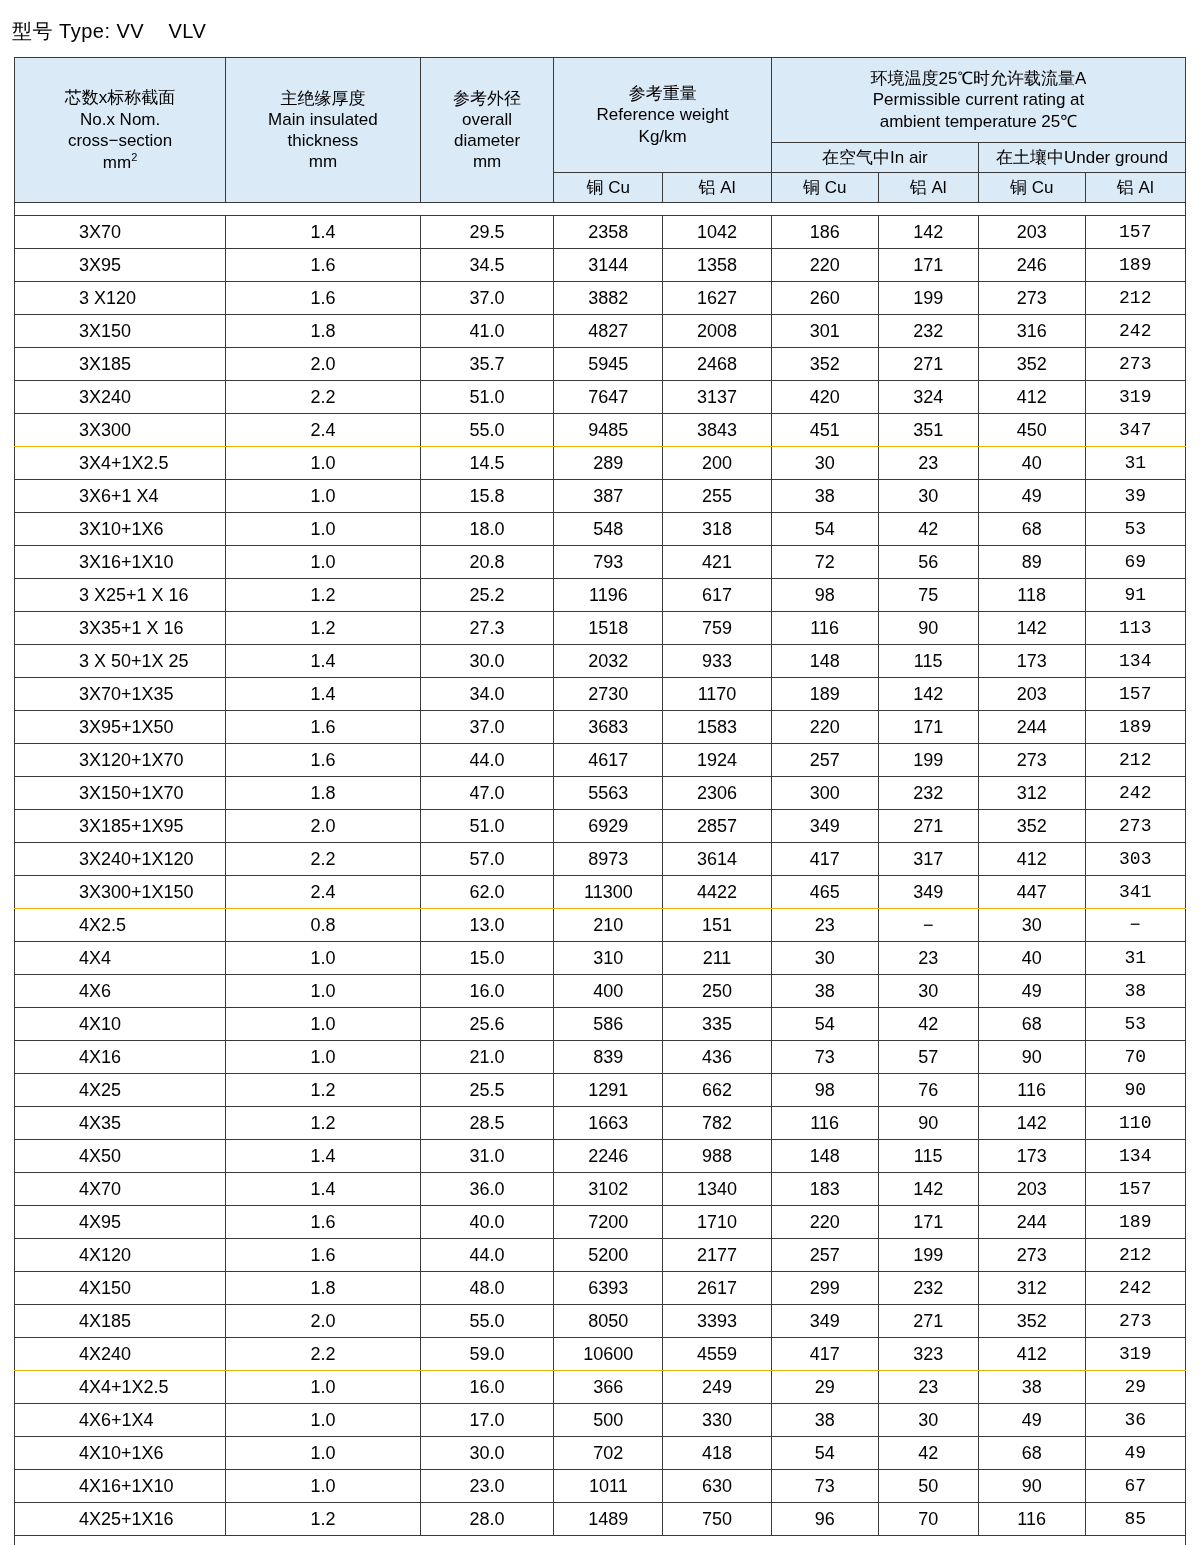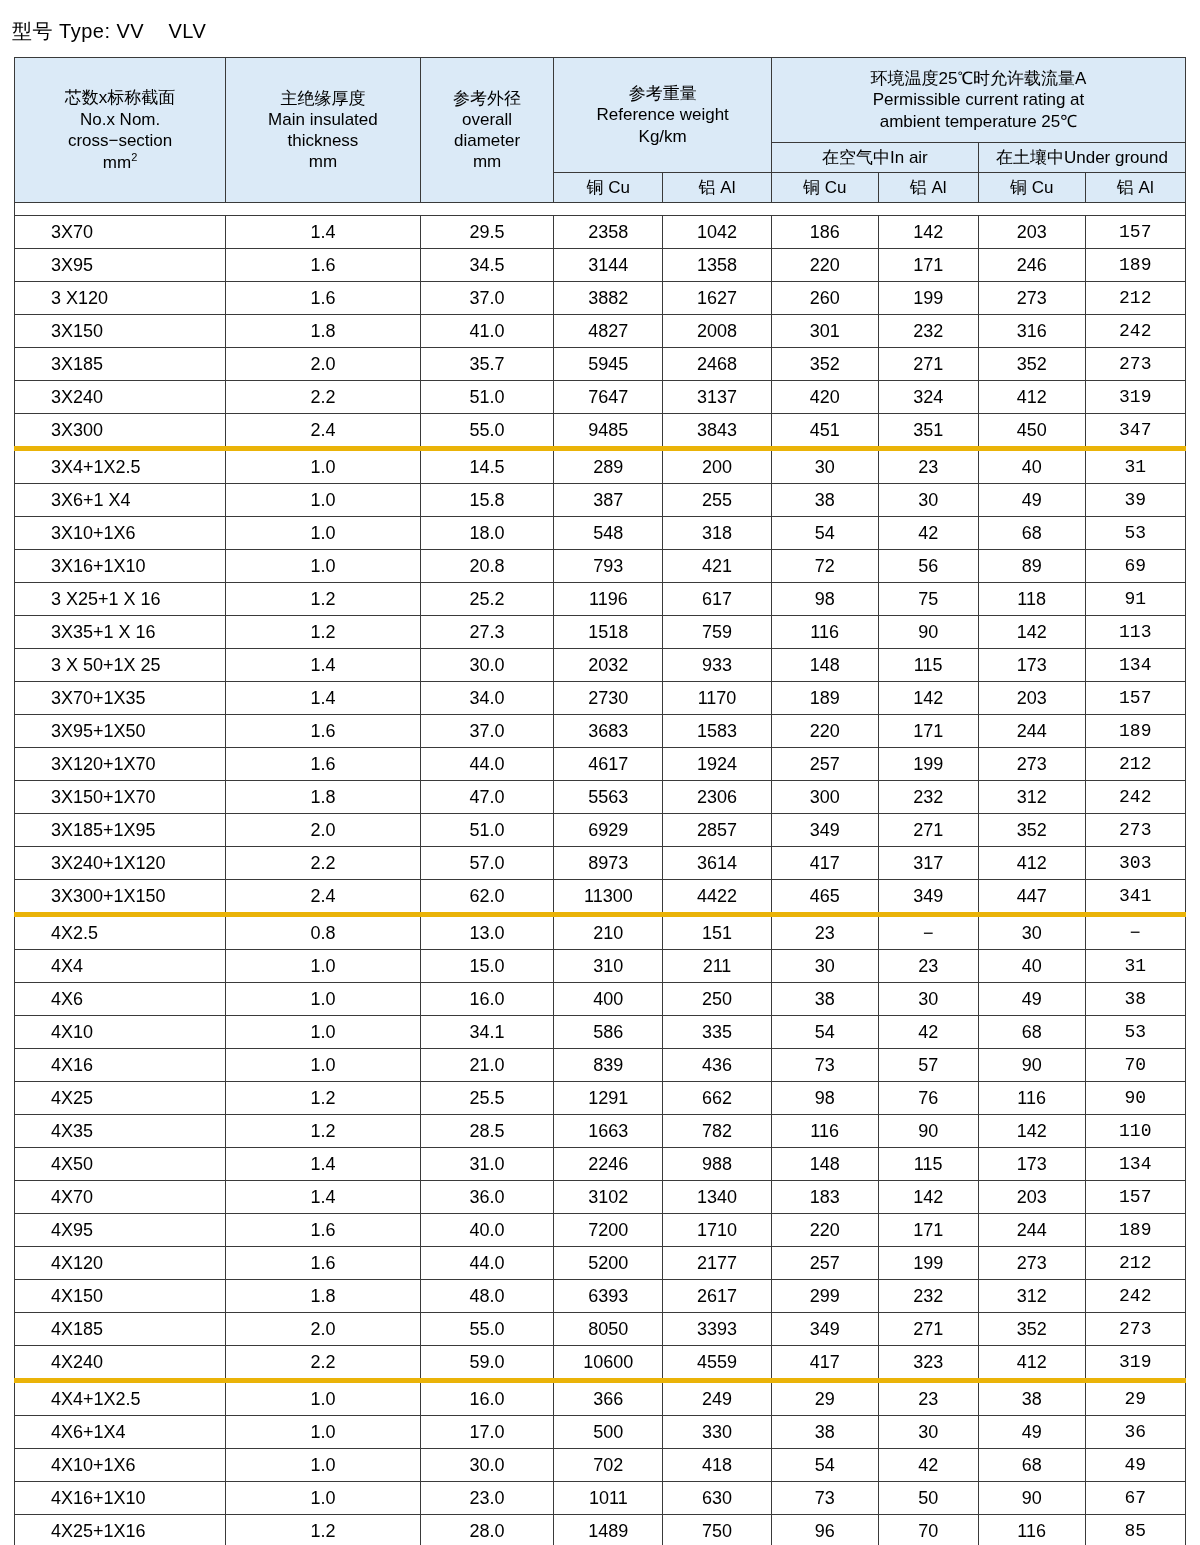--- a/index.html
+++ b/index.html
@@ -52,28 +52,28 @@
     border-left: none;
     border-right: none;
     border-top: none;
     border-bottom: none;
     font-size: 18px;
     padding: 5.5px 2px;
   }
   tbody tr td:first-child {
     border-left: 1px solid #3a3a3a;
     text-align: left;
-    padding-left: 36px;
+    padding-left: 64px;
   }
   tbody tr td:last-child {
     border-right: 1px solid #3a3a3a;
     font-family: Liberation Mono, monospace;
   }
   tbody tr.group-end td {
-    border-bottom: 5px solid #eab308;
+    border-bottom: 1px solid #eab308;
   }
   tbody tr.last-row td {
     border-bottom: none;
   }
   .tbl-bottom {
     border-top: 1px solid #3a3a3a;
     height: 0;
   }
   .spacer-row td {
     height: 12px;
@@ -411,21 +411,21 @@
           <td>400</td>
           <td>250</td>
           <td>38</td>
           <td>30</td>
           <td>49</td>
           <td>38</td>
         </tr>
         <tr>
           <td>4X10</td>
           <td>1.0</td>
-          <td>34.1</td>
+          <td>25.6</td>
           <td>586</td>
           <td>335</td>
           <td>54</td>
           <td>42</td>
           <td>68</td>
           <td>53</td>
         </tr>
         <tr>
           <td>4X16</td>
           <td>1.0</td>

